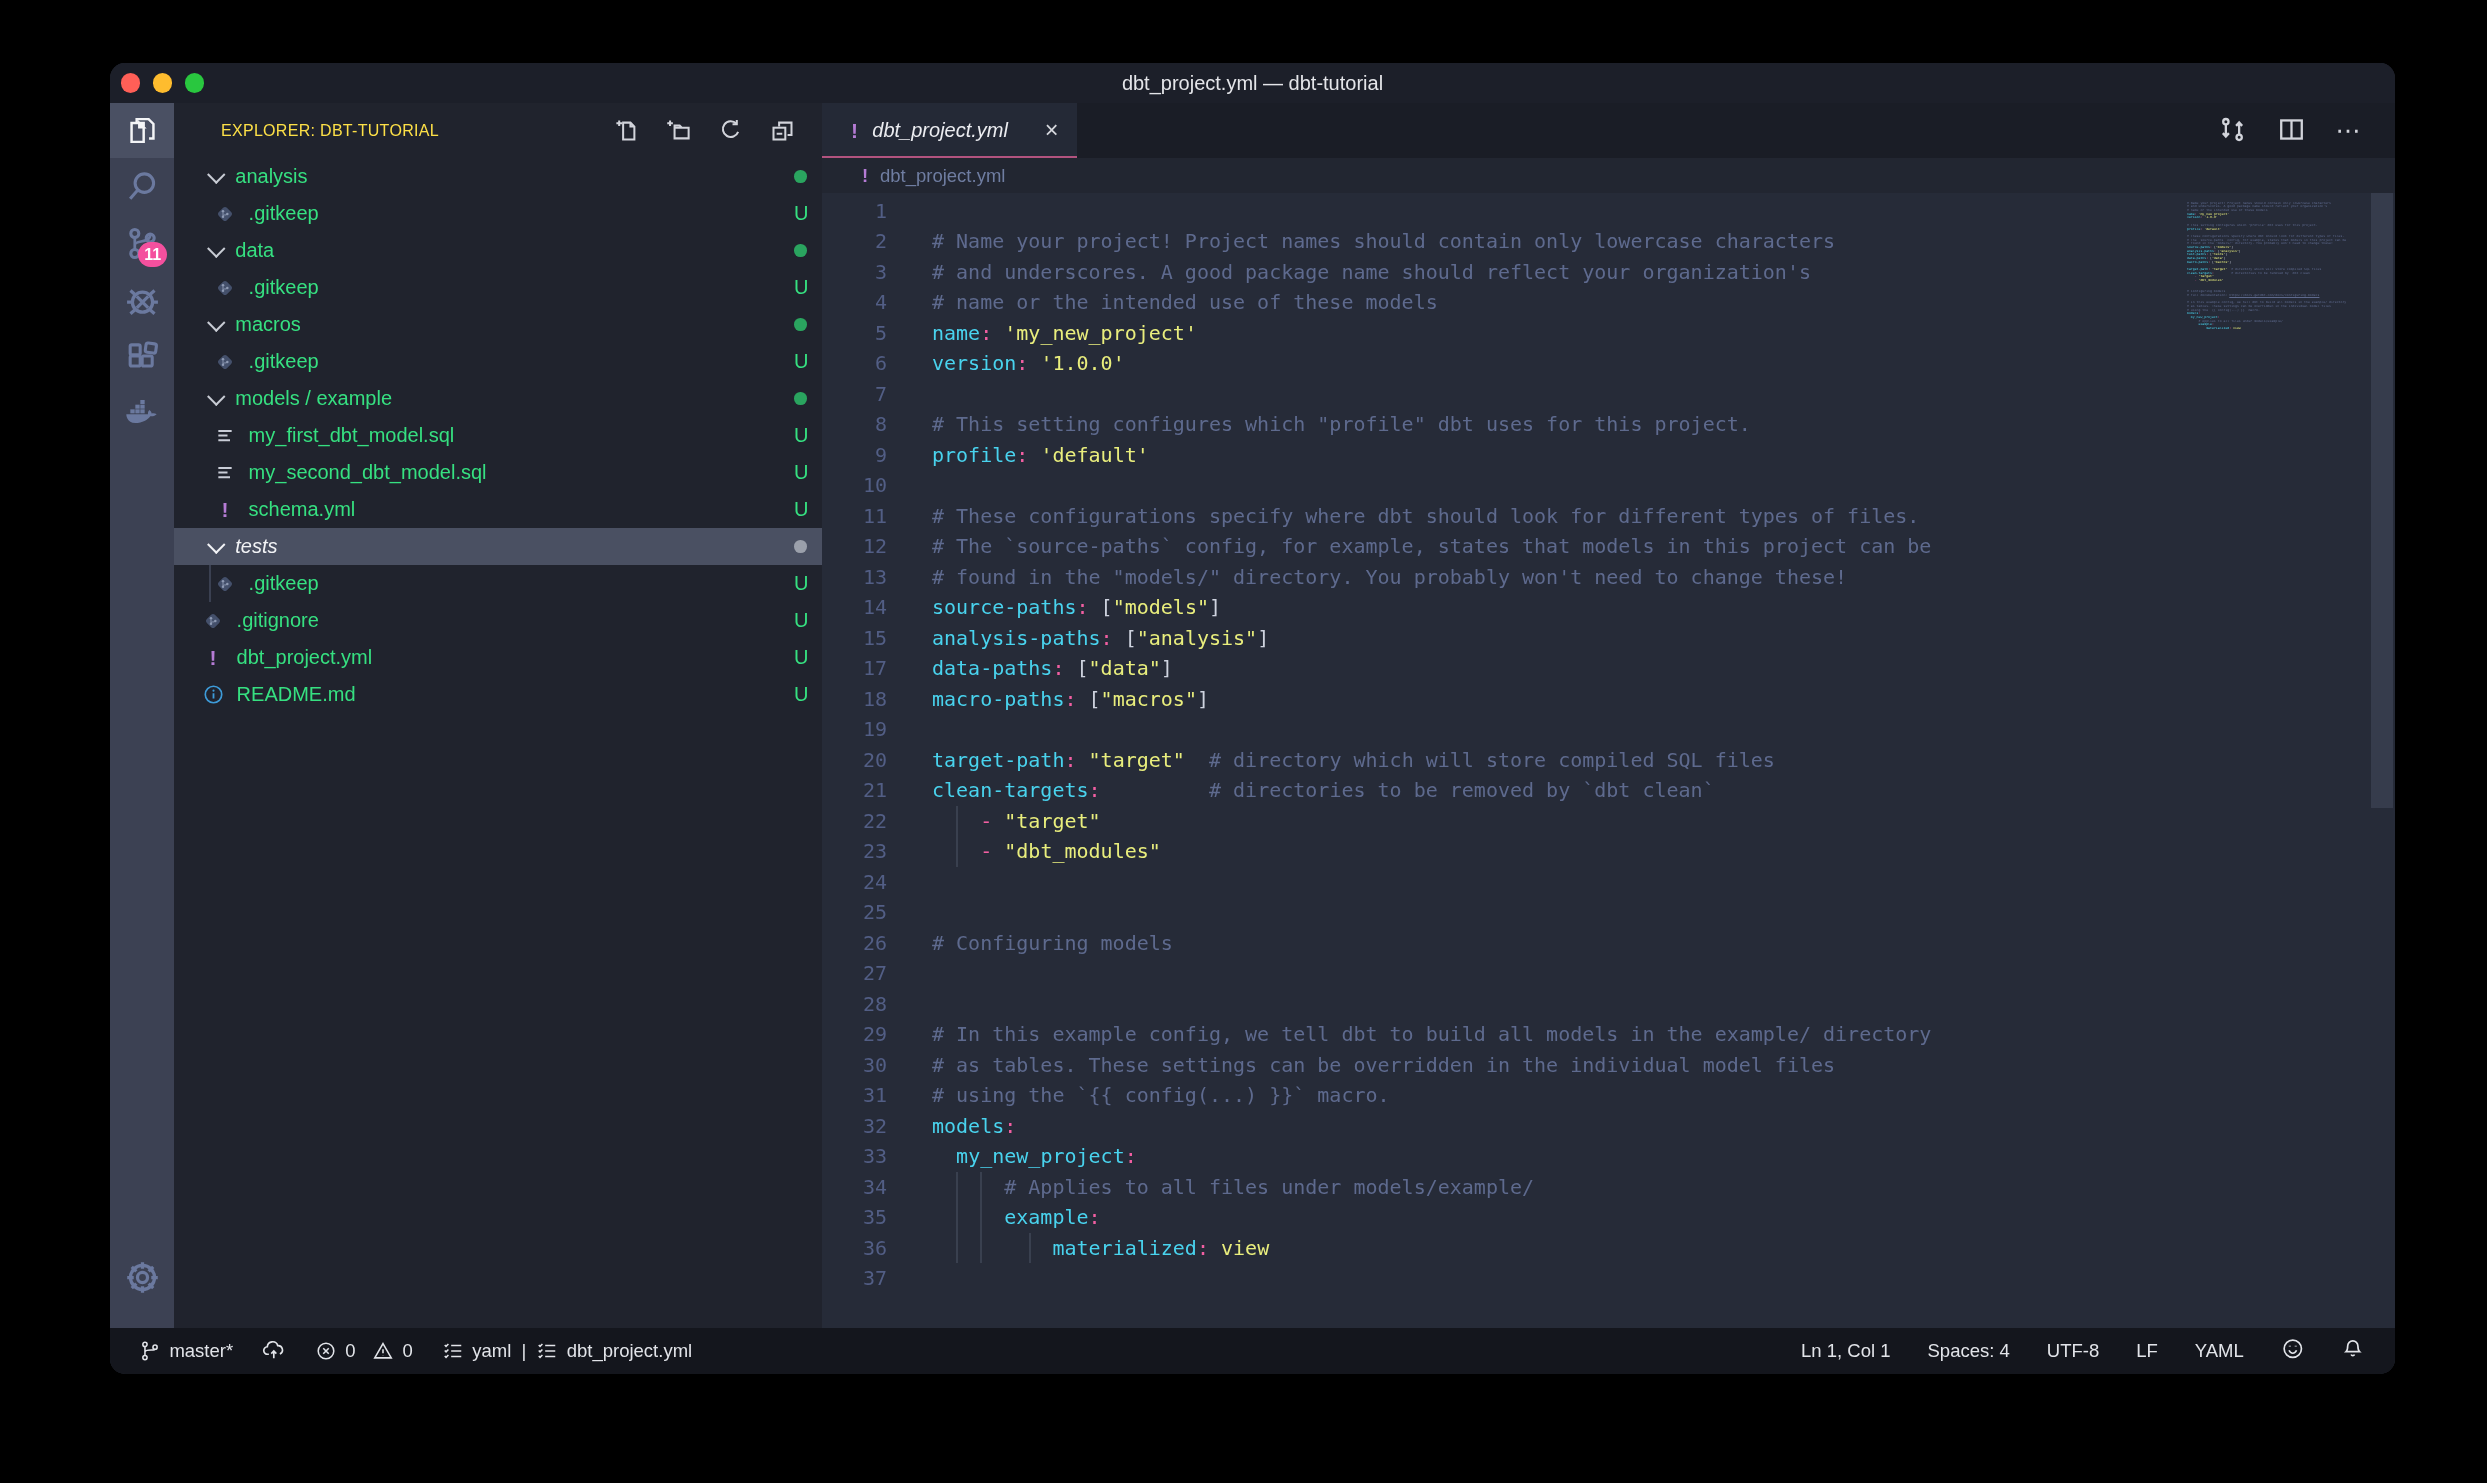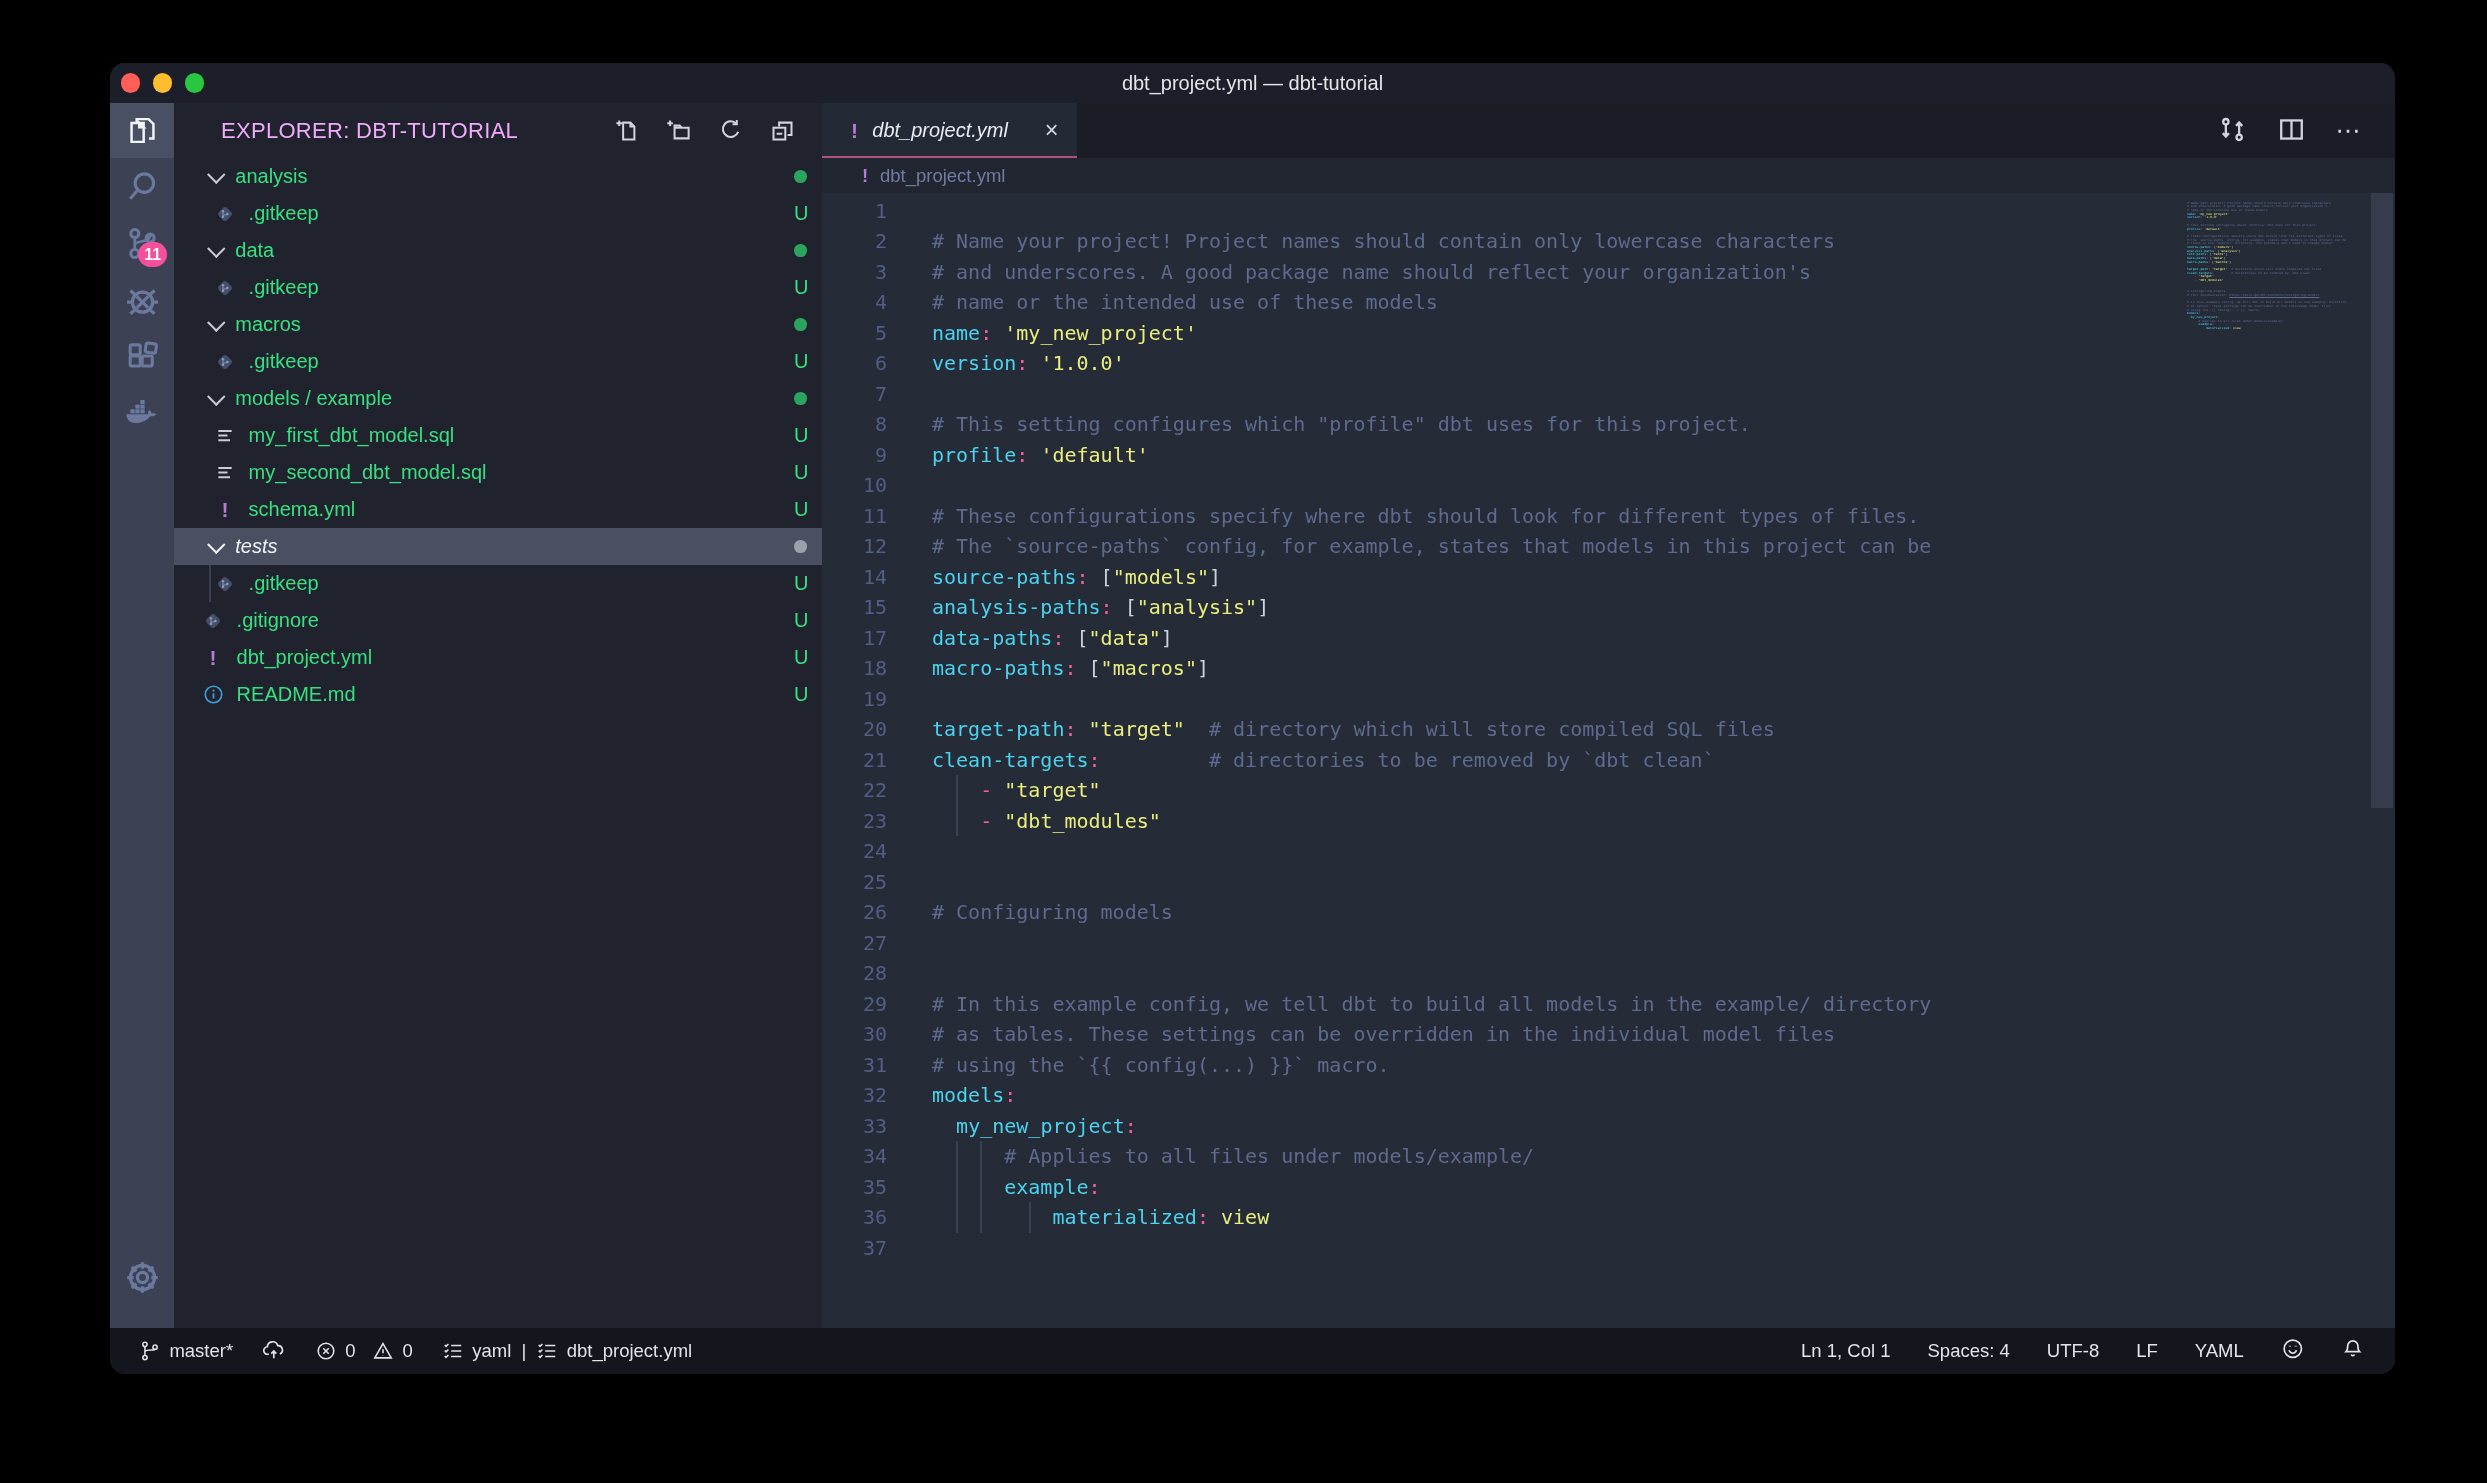--- a/index.html
+++ b/index.html
@@ -20,21 +20,21 @@
   .ab-item svg{stroke:#6b799f;fill:none;stroke-width:2;}
   .ab-item.active{background:#4a5063;height:55px;}
   .ab-item.active svg{stroke:#f4f5f7;}
   .ab-item.docker svg{fill:#6b799f;stroke:none;}
   .ab-settings{position:absolute;bottom:22px;left:0;}
   .scm-badge{position:absolute;right:6.7px;bottom:5px;min-width:29px;height:25px;border-radius:13.5px;
     background:#f4509e;color:#fff;font-size:16px;font-weight:700;display:flex;align-items:center;justify-content:center;}
   
   .sidebar{width:648px;background:#20232d;flex:none;display:flex;flex-direction:column;position:relative;}
   .sb-header{height:55px;flex:none;display:flex;align-items:center;padding-left:47px;}
-  .sb-title{font-size:22px;letter-spacing:0.3px;color:#f0abfc;}
+  .sb-title{font-size:16px;letter-spacing:0.3px;color:#fde047;}
   .sb-actions{margin-left:auto;display:flex;gap:23px;padding-right:25px;}
   .sb-actions .act{width:29px;height:29px;display:flex;align-items:center;justify-content:center;}
   .sb-actions svg{stroke:#d2d4db;fill:none;stroke-width:1.8;}
   .tree{font-size:20px;}
   .row{height:37px;display:flex;align-items:center;position:relative;color:#36e081;cursor:default;}
   .row.selected{background:#4a5062;color:#f2f3f6;font-style:italic;}
   .row .chev{width:11px;height:11px;border-right:2px solid #c8ccd4;border-bottom:2px solid #c8ccd4;
     transform:rotate(45deg) translateY(-2.5px);margin-left:34px;flex:none;}
   .row.selected .chev{border-color:#f2f3f6;}
   .row .flabel{margin-left:14.3px;}
@@ -359,20 +359,21 @@
               <div class="code-line"><span class="ln">3</span><span class="ctext"><span class="c"># and underscores. A good package name should reflect your organization's</span></span></div>
               <div class="code-line"><span class="ln">4</span><span class="ctext"><span class="c"># name or the intended use of these models</span></span></div>
               <div class="code-line"><span class="ln">5</span><span class="ctext"><span class="k">name</span><span class="p">:</span><span class="t"> </span><span class="s">'my_new_project'</span></span></div>
               <div class="code-line"><span class="ln">6</span><span class="ctext"><span class="k">version</span><span class="p">:</span><span class="t"> </span><span class="s">'1.0.0'</span></span></div>
               <div class="code-line"><span class="ln">7</span><span class="ctext"></span></div>
               <div class="code-line"><span class="ln">8</span><span class="ctext"><span class="c"># This setting configures which "profile" dbt uses for this project.</span></span></div>
               <div class="code-line"><span class="ln">9</span><span class="ctext"><span class="k">profile</span><span class="p">:</span><span class="t"> </span><span class="s">'default'</span></span></div>
               <div class="code-line"><span class="ln">10</span><span class="ctext"></span></div>
               <div class="code-line"><span class="ln">11</span><span class="ctext"><span class="c"># These configurations specify where dbt should look for different types of files.</span></span></div>
               <div class="code-line"><span class="ln">12</span><span class="ctext"><span class="c"># The `source-paths` config, for example, states that models in this project can be</span></span></div>
+              <div class="code-line"><span class="ln">13</span><span class="ctext"><span class="c"># found in the "models/" directory. You probably won't need to change these!</span></span></div>
               <div class="code-line"><span class="ln">14</span><span class="ctext"><span class="k">source-paths</span><span class="p">:</span><span class="t"> </span><span class="b">[</span><span class="s">"models"</span><span class="b">]</span></span></div>
               <div class="code-line"><span class="ln">15</span><span class="ctext"><span class="k">analysis-paths</span><span class="p">:</span><span class="t"> </span><span class="b">[</span><span class="s">"analysis"</span><span class="b">]</span></span></div>
               <div class="code-line"><span class="ln">17</span><span class="ctext"><span class="k">data-paths</span><span class="p">:</span><span class="t"> </span><span class="b">[</span><span class="s">"data"</span><span class="b">]</span></span></div>
               <div class="code-line"><span class="ln">18</span><span class="ctext"><span class="k">macro-paths</span><span class="p">:</span><span class="t"> </span><span class="b">[</span><span class="s">"macros"</span><span class="b">]</span></span></div>
               <div class="code-line"><span class="ln">19</span><span class="ctext"></span></div>
               <div class="code-line"><span class="ln">20</span><span class="ctext"><span class="k">target-path</span><span class="p">:</span><span class="t"> </span><span class="s">"target"</span><span class="t">  </span><span class="c"># directory which will store compiled SQL files</span></span></div>
               <div class="code-line"><span class="ln">21</span><span class="ctext"><span class="k">clean-targets</span><span class="p">:</span><span class="t">         </span><span class="c"># directories to be removed by `dbt clean`</span></span></div>
               <div class="code-line"><span class="ln">22</span><span class="iguide" style="left: 134px;"></span><span class="ctext"><span class="t">    </span><span class="p">-</span><span class="t"> </span><span class="s">"target"</span></span></div>
               <div class="code-line"><span class="ln">23</span><span class="iguide" style="left: 134px;"></span><span class="ctext"><span class="t">    </span><span class="p">-</span><span class="t"> </span><span class="s">"dbt_modules"</span></span></div>
               <div class="code-line"><span class="ln">24</span><span class="ctext"></span></div>

